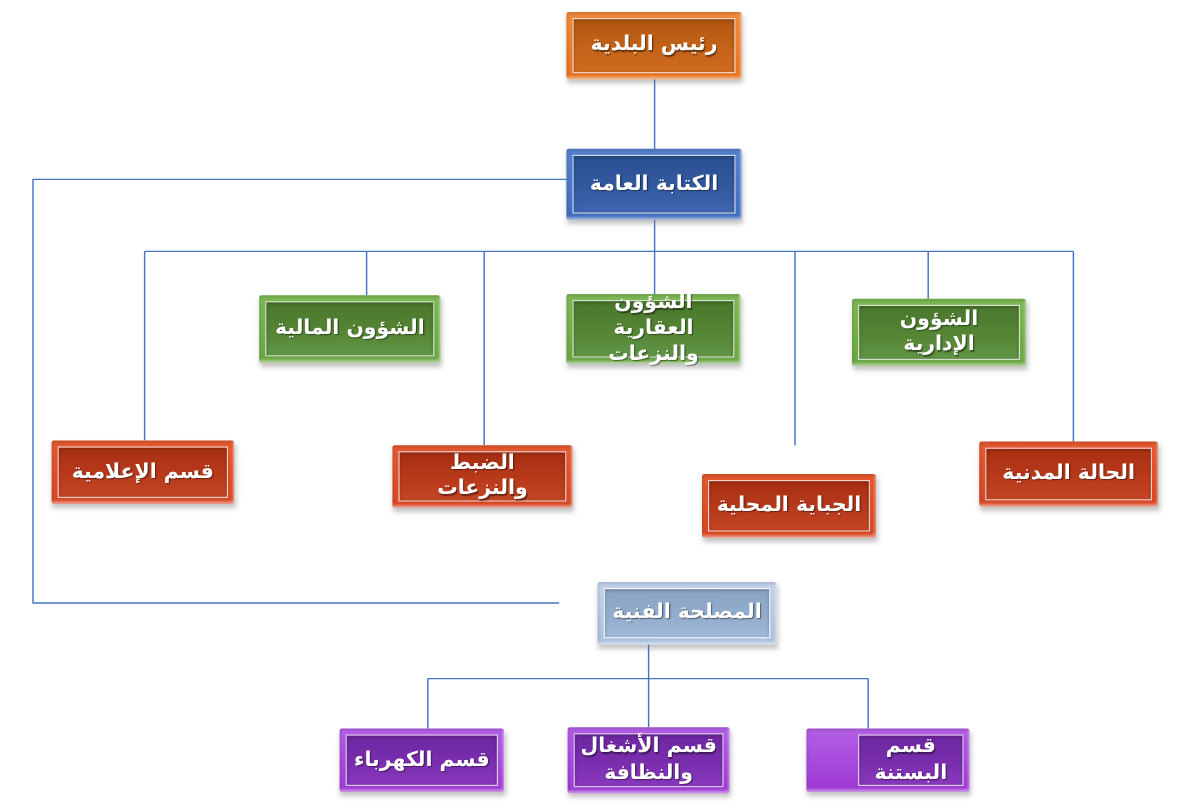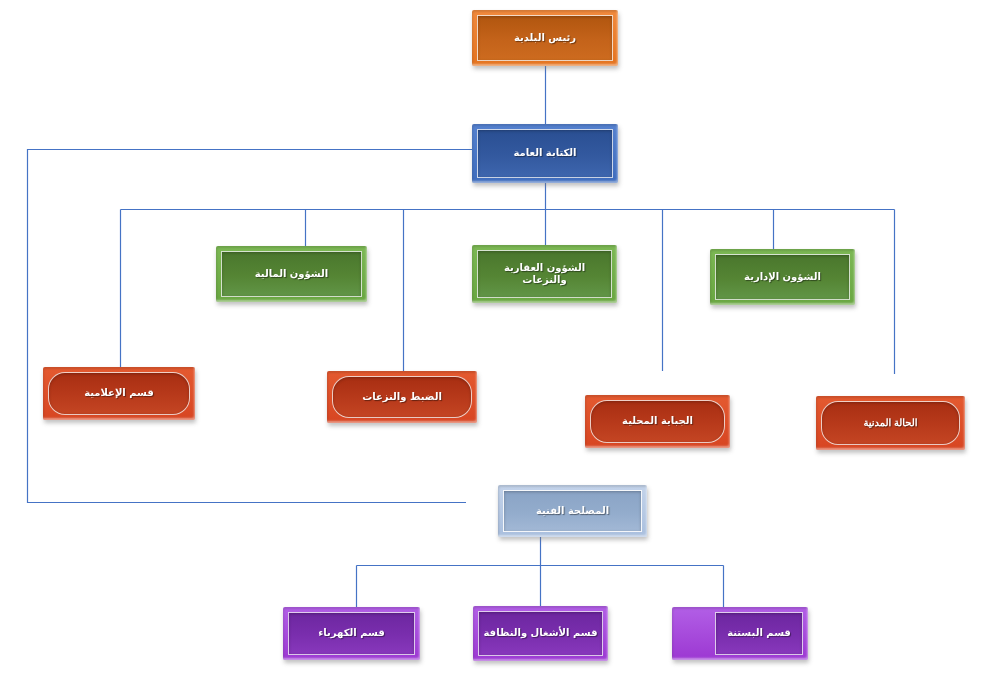--- a/index.html
+++ b/index.html
@@ -34,49 +34,49 @@
     box-sizing: border-box;
     width: 100%; height: 100%;
     display: flex;
     align-items: center;
     justify-content: center;
     text-align: center;
     direction: rtl;
     border: 1px solid rgba(255,255,255,0.75);
     color: #ffffff;
     font-weight: bold;
-    font-size: 10px;
+    font-size: 17px;
     line-height: 1.25;
     padding: 1px 4px;
     text-shadow: 1px 1px 1px rgba(0,0,0,0.45);
     box-shadow: inset 0 1px 3px rgba(0,0,0,0.25);
   }
   
   .c-orange { background: linear-gradient(180deg, #F18A3D 0%, #E4731F 100%); }
   .c-orange .inner { background: linear-gradient(180deg, #B1560F 0%, #C4631A 55%, #CD6B1F 100%); }
   .c-blue { background: linear-gradient(180deg, #5581CF 0%, #3E6CBD 100%); }
   .c-blue .inner { background: linear-gradient(180deg, #2A4F92 0%, #33599F 55%, #3E66AE 100%); }
   .c-green { background: linear-gradient(180deg, #7CB854 0%, #69A641 100%); }
   .c-green .inner { background: linear-gradient(180deg, #4A772D 0%, #558534 55%, #619547 100%); }
   .c-red { background: linear-gradient(180deg, #E45A30 0%, #D74522 100%); }
-  .c-red .inner { background: linear-gradient(180deg, #A82E12 0%, #B83A1B 55%, #C44523 100%); border-radius: 17px; }
+  .c-red .inner { background: linear-gradient(180deg, #A82E12 0%, #B83A1B 55%, #C44523 100%); }
   .c-sky { background: linear-gradient(180deg, #C3D3EA 0%, #A9BFDE 100%); margin-left: 32px; }
   .c-sky .inner { background: linear-gradient(180deg, #8AA4C6 0%, #93ACCC 55%, #A2B8D5 100%); border-color: rgba(255,255,255,0.9); }
   .c-purple { background: linear-gradient(180deg, #B25FE6 0%, #9C38D2 100%); }
   .c-purple .inner { background: linear-gradient(180deg, #6D27A0 0%, #7A2EAE 55%, #8838BC 100%); }
   
   .n-mayor        { left: 472px; top: 10px;  width: 146px; height: 56px; }
   .n-secretariat  { left: 472px; top: 124px; width: 146px; height: 59px; }
   .n-financial    { left: 216px; top: 246px; width: 151px; height: 56px; }
   .n-realestate   { left: 472px; top: 245px; width: 145px; height: 58px; }
   .n-admin        { left: 710px; top: 249px; width: 145px; height: 56px; }
   .n-it           { left: 43px;  top: 367px; width: 152px; height: 53px; }
   .n-central      { left: 327px; top: 371px; width: 150px; height: 52px; }
   .n-taxes        { left: 585px; top: 371px; width: 145px; height: 53px; margin-top: 24px; }
-  .n-civil        { left: 816px; top: 396px; width: 149px; height: 54px; font-family: Liberation Serif, serif; }
+  .n-civil        { left: 816px; top: 368px; width: 149px; height: 54px; }
   .n-technical    { left: 466px; top: 485px; width: 149px; height: 52px; }
   .n-electricity  { left: 283px; top: 607px; width: 137px; height: 53px; }
   .n-works        { left: 473px; top: 606px; width: 135px; height: 55px; }
   .n-gardening    { left: 672px; top: 607px; width: 136px; height: 53px; padding-left: 43px; }
 </style>
 </head>
 <body>
 
 <div class="canvas">
 

